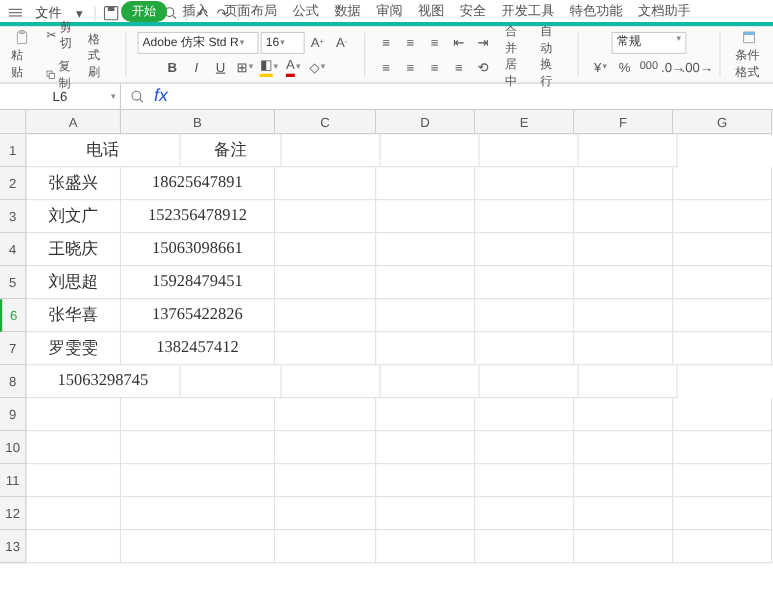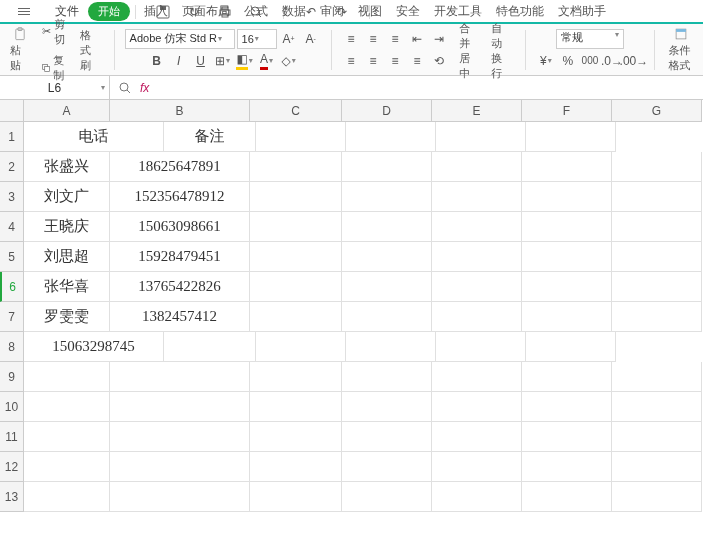--- a/index.html
+++ b/index.html
@@ -1,25 +1,25 @@
 <!DOCTYPE html>
 <html><head>
 <meta charset="utf-8">
 <style>
 * { margin: 0; padding: 0; box-sizing: border-box; }
 body { font-family: "Microsoft YaHei", sans-serif; font-size: 12px; background: #fff; color: #333; overflow: hidden; width: 703px; height: 535px; }
 
-.titlebar { display: flex; align-items: center; height: 24px; border-bottom: 1px solid #ddd; padding: 0 14px; gap: 15px; }
+.titlebar { display: flex; align-items: center; height: 24px; border-bottom: 1px solid #ddd; padding: 0 4px; gap: 2px; }
 .titlebar .menu-label { padding: 0 6px; font-size: 12px; color: #444; }
 .titlebar .hamburger { display: inline-flex; flex-direction: column; gap: 2px; padding: 0 4px; }
 .titlebar .hamburger span { display: block; width: 12px; height: 1px; background: #666; }
 .titlebar .tb-icon { width: 16px; height: 16px; display: inline-flex; align-items: center; justify-content: center; color: #555; }
 .titlebar .sep { width: 1px; height: 14px; background: #ddd; margin: 0 4px; }
 
-.tabbar { display: flex; align-items: center; height: 24px; padding-left: 88px; gap: 14px; font-size: 12px; border-bottom: 2px solid #14b8a6; margin-top: -24px; }
+.tabbar { display: flex; align-items: center; height: 24px; padding-left: 110px; gap: 14px; font-size: 12px; border-bottom: 4px solid #14b8a6; margin-top: -24px; }
 .tabbar .tab { color: #555; cursor: pointer; }
 .tabbar .tab.active { background: #22a83f; color: #fff; padding: 2px 10px; border-radius: 10px; font-size: 11px; }
 
 .ribbon { display: flex; align-items: center; height: 52px; border-bottom: 1px solid #ccc; padding: 0 6px; gap: 6px; background: #fafafa; }
 .ribbon .group { display: flex; align-items: center; gap: 4px; }
 .ribbon .vsep { width: 1px; height: 40px; background: #ddd; margin: 0 4px; }
 .ribbon .big-btn { display: flex; flex-direction: column; align-items: center; justify-content: center; gap: 2px; height: 46px; padding: 0 4px; font-size: 11px; color: #555; }
 .ribbon .big-btn svg, .ribbon .big-btn .ico { width: 20px; height: 20px; }
 .ribbon .small-btn { display: flex; align-items: center; gap: 3px; font-size: 11px; color: #555; padding: 2px 4px; }
 .ribbon .stack { display: flex; flex-direction: column; gap: 2px; }
@@ -28,21 +28,21 @@
 .ribbon .combo.size { width: 40px; display: inline-flex; align-items: center; }
 .ribbon .icon-btn { width: 20px; height: 20px; display: inline-flex; align-items: center; justify-content: center; color: #555; border: 1px solid transparent; font-size: 12px; }
 .ribbon .icon-row { display: flex; gap: 2px; }
 .ribbon .dd { font-size: 8px; color: #888; margin-left: 1px; }
 
 .namebox-row { display: flex; align-items: center; height: 24px; border-bottom: 1px solid #ccc; }
 .namebox { width: 110px; border-right: 1px solid #ccc; height: 100%; display: flex; align-items: center; justify-content: center; font-size: 12px; position: relative; }
 .namebox .ddl { position: absolute; right: 4px; font-size: 8px; color: #888; }
 .fx-area { display: flex; align-items: center; gap: 8px; padding: 0 8px; flex: 1; }
 .fx-area .fx-ico { width: 14px; height: 14px; display: inline-flex; align-items: center; justify-content: center; color: #666; }
-.fx-label { font-style: italic; color: #be185d; font-size: 12px; }
+.fx-label { font-style: italic; color: #1d4ed8; font-size: 16px; }
 .formula-input { flex: 1; border: none; outline: none; font-size: 12px; }
 
 .sheet { display: flex; height: calc(535px - 24px - 52px - 24px); }
 .corner { width: 24px; height: 22px; border-right: 1px solid #ccc; border-bottom: 1px solid #ccc; background: #f4f4f4; flex-shrink: 0; }
 .colheads { display: flex; height: 22px; }
 .colhead { border-right: 1px solid #ccc; border-bottom: 1px solid #ccc; background: #f4f4f4; display: flex; align-items: center; justify-content: center; font-size: 12px; color: #555; }
 .rowheads { display: flex; flex-direction: column; width: 24px; flex-shrink: 0; }
 .rowhead { height: 30px; border-right: 1px solid #ccc; border-bottom: 1px solid #ccc; background: #f4f4f4; display: flex; align-items: center; justify-content: center; font-size: 12px; color: #555; }
 .rowhead.active { border-left: 2px solid #22a83f; color: #22a83f; }
 .grid-wrap { flex: 1; overflow: hidden; }

